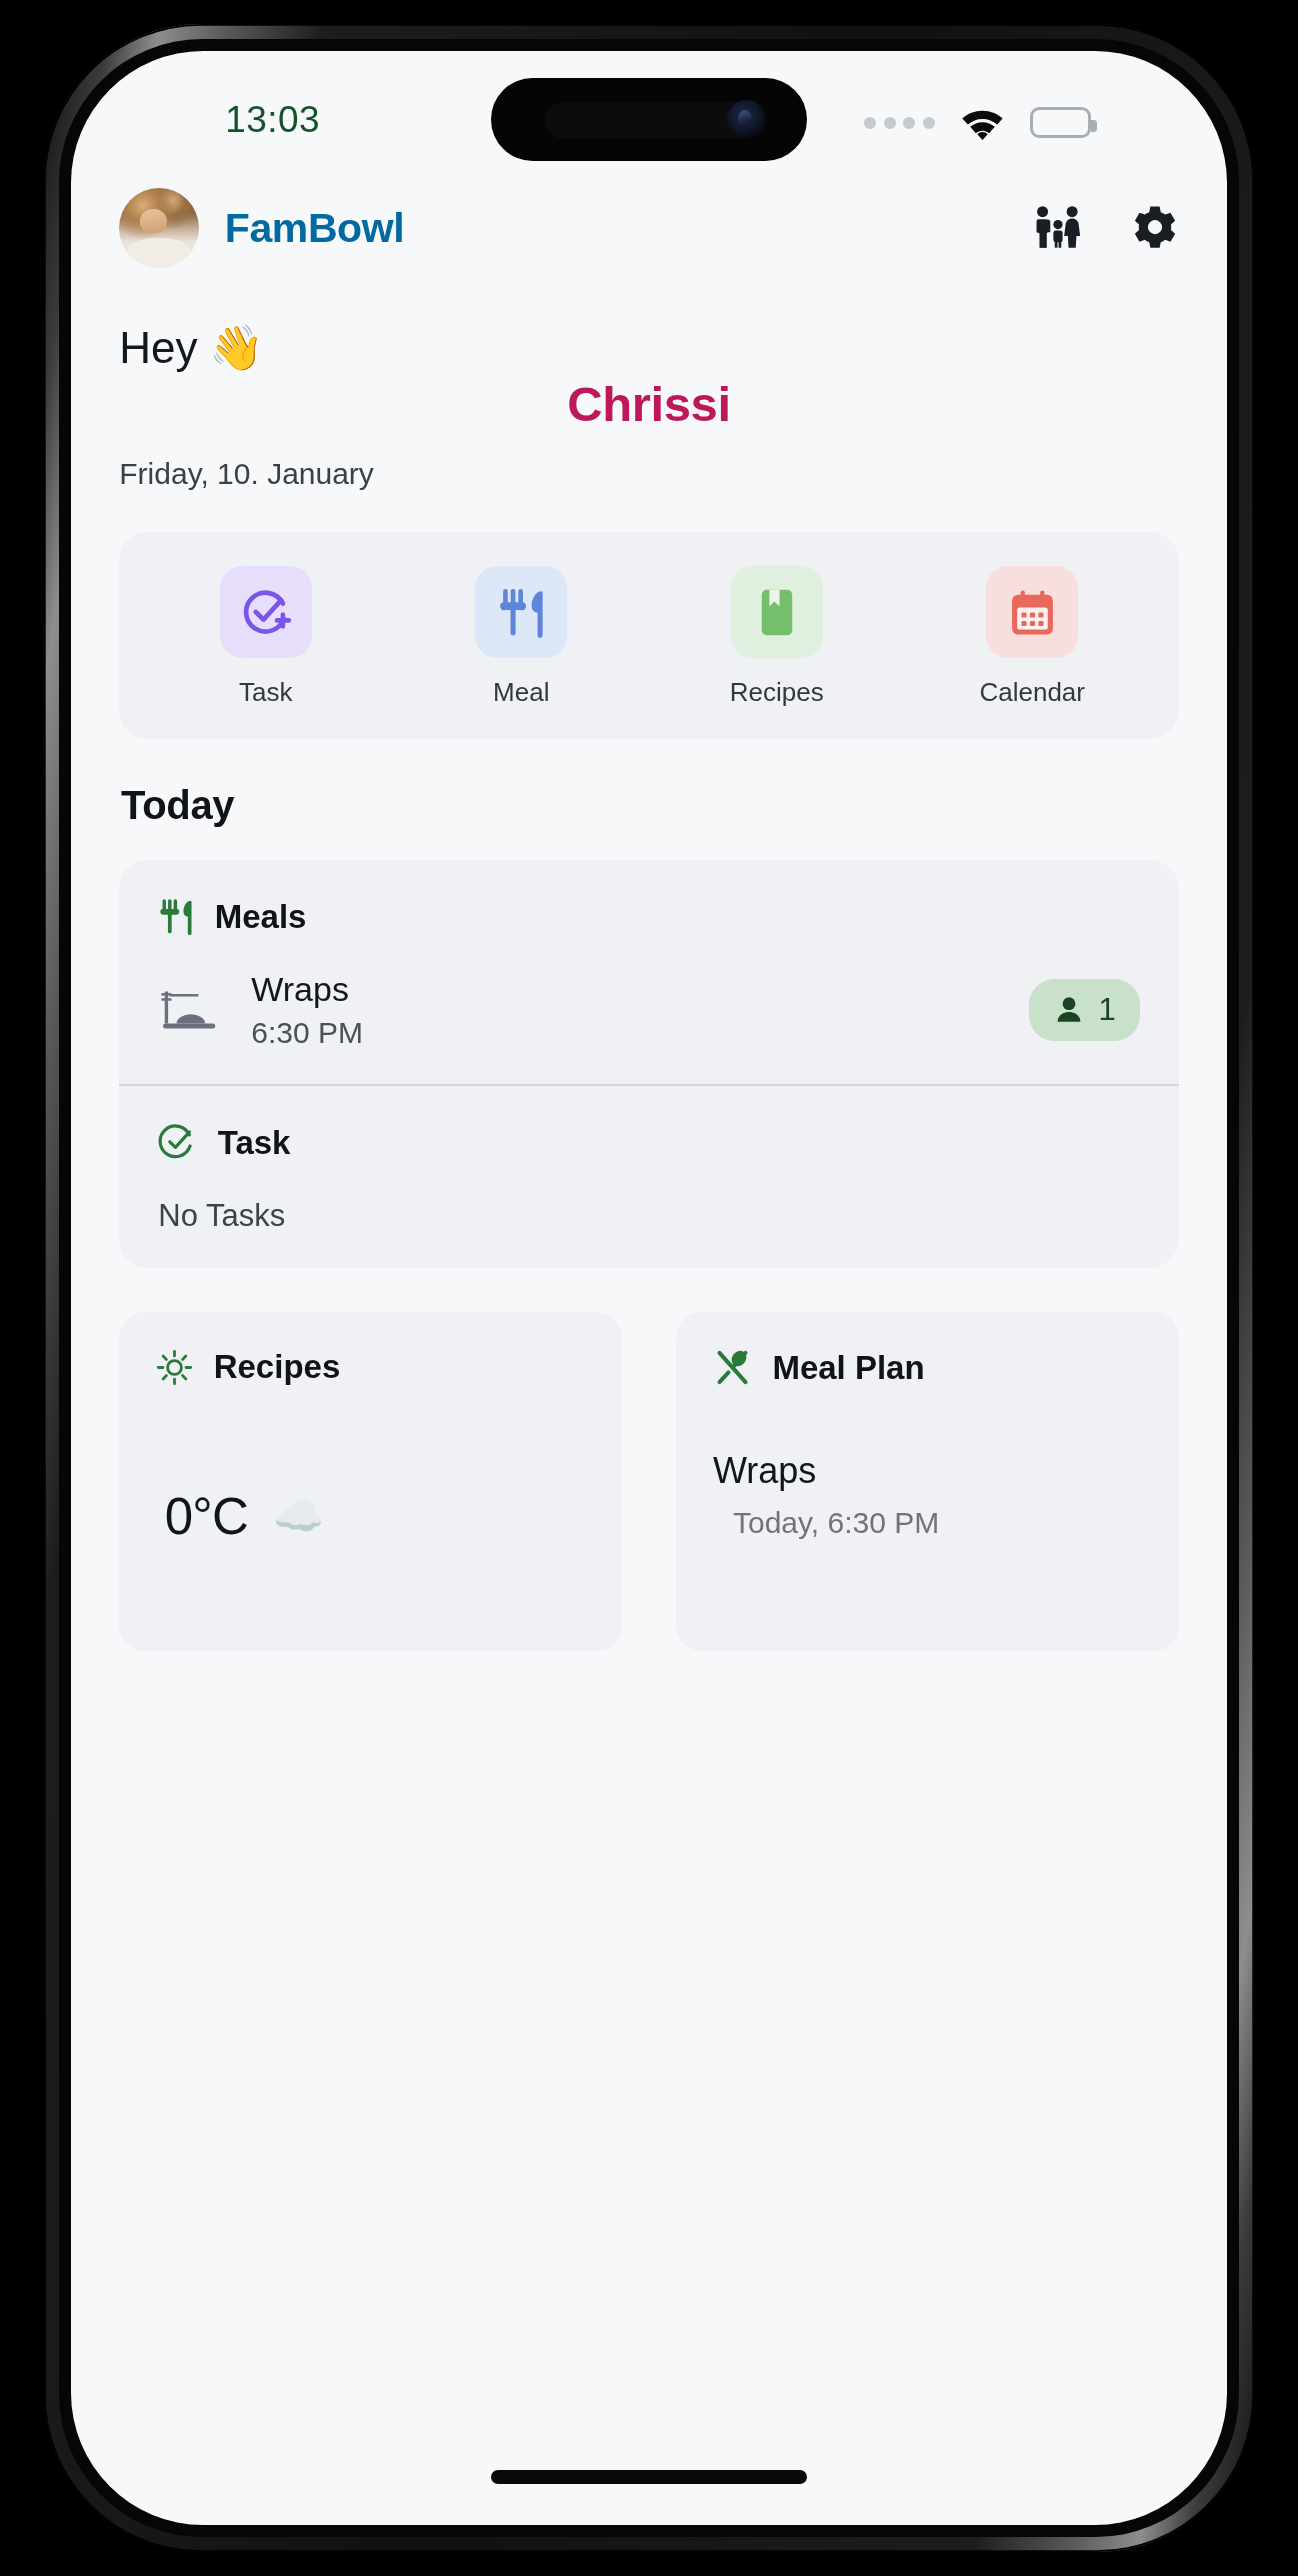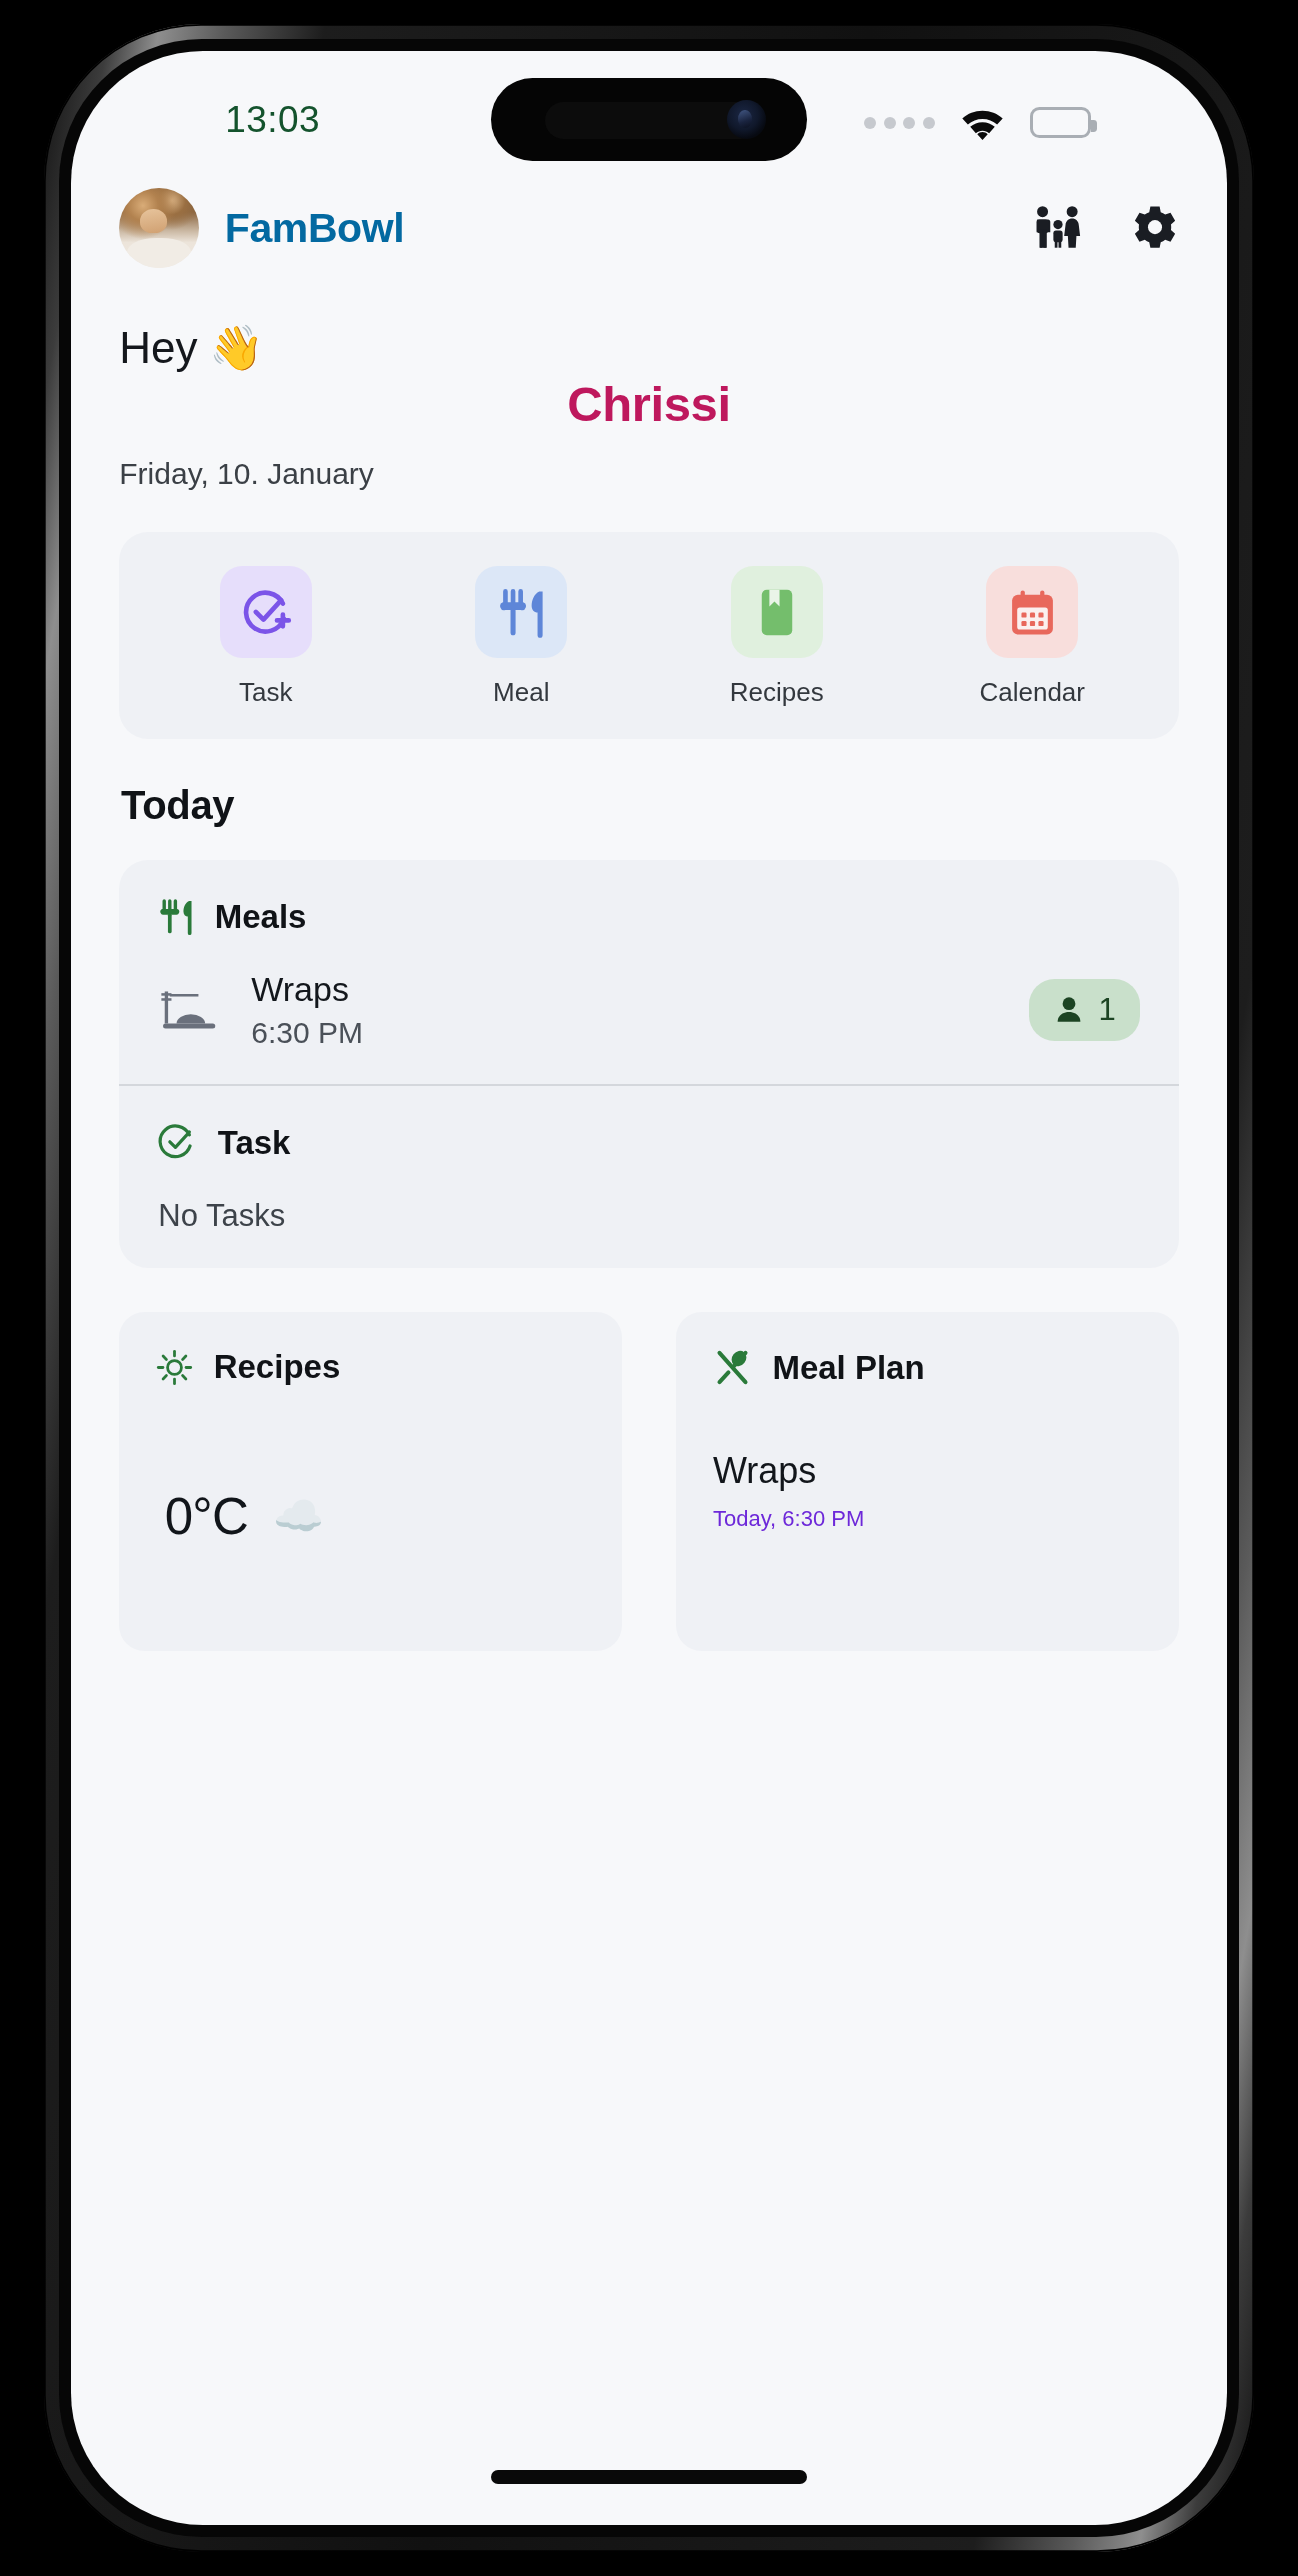--- a/index.html
+++ b/index.html
@@ -155,21 +155,21 @@
 
   
   #bottom-row { display:flex; gap:54px; margin-top:44px; }
   .mini-card { flex:1; background:#EFF1F5; border-radius:25.5px; padding:36px 37px 44px; min-height:339px; }
   .mini-head { display:flex; align-items:center; gap:20.4px; }
   .mini-title { font-size:33px; font-weight:700; color:#101317; }
   .temp-row { display:flex; align-items:center; gap:25.5px; margin-top:101px; padding-left:8.5px; }
   .temp-value { font-size:51px; color:#11151a; font-weight:400; letter-spacing:-0.8px; }
   .weather-emoji { font-size:41px; line-height:1; }
   .plan-name { font-size:36px; color:#12161b; margin-top:63px; }
-  .plan-when { font-size:22px; color:#6d28d9; margin-top:13.6px; }
+  .plan-when { font-size:30px; color:#737373; margin-top:13.6px;margin-left:20px; }
 
   
   #home-indicator {
     position:absolute; left:50%; transform:translateX(-50%); bottom:41px;
     width:316px; height:13.6px; background:#090909; border-radius:8.5px; z-index:25;
   }
 </style>
 </head>
 <body>
 

